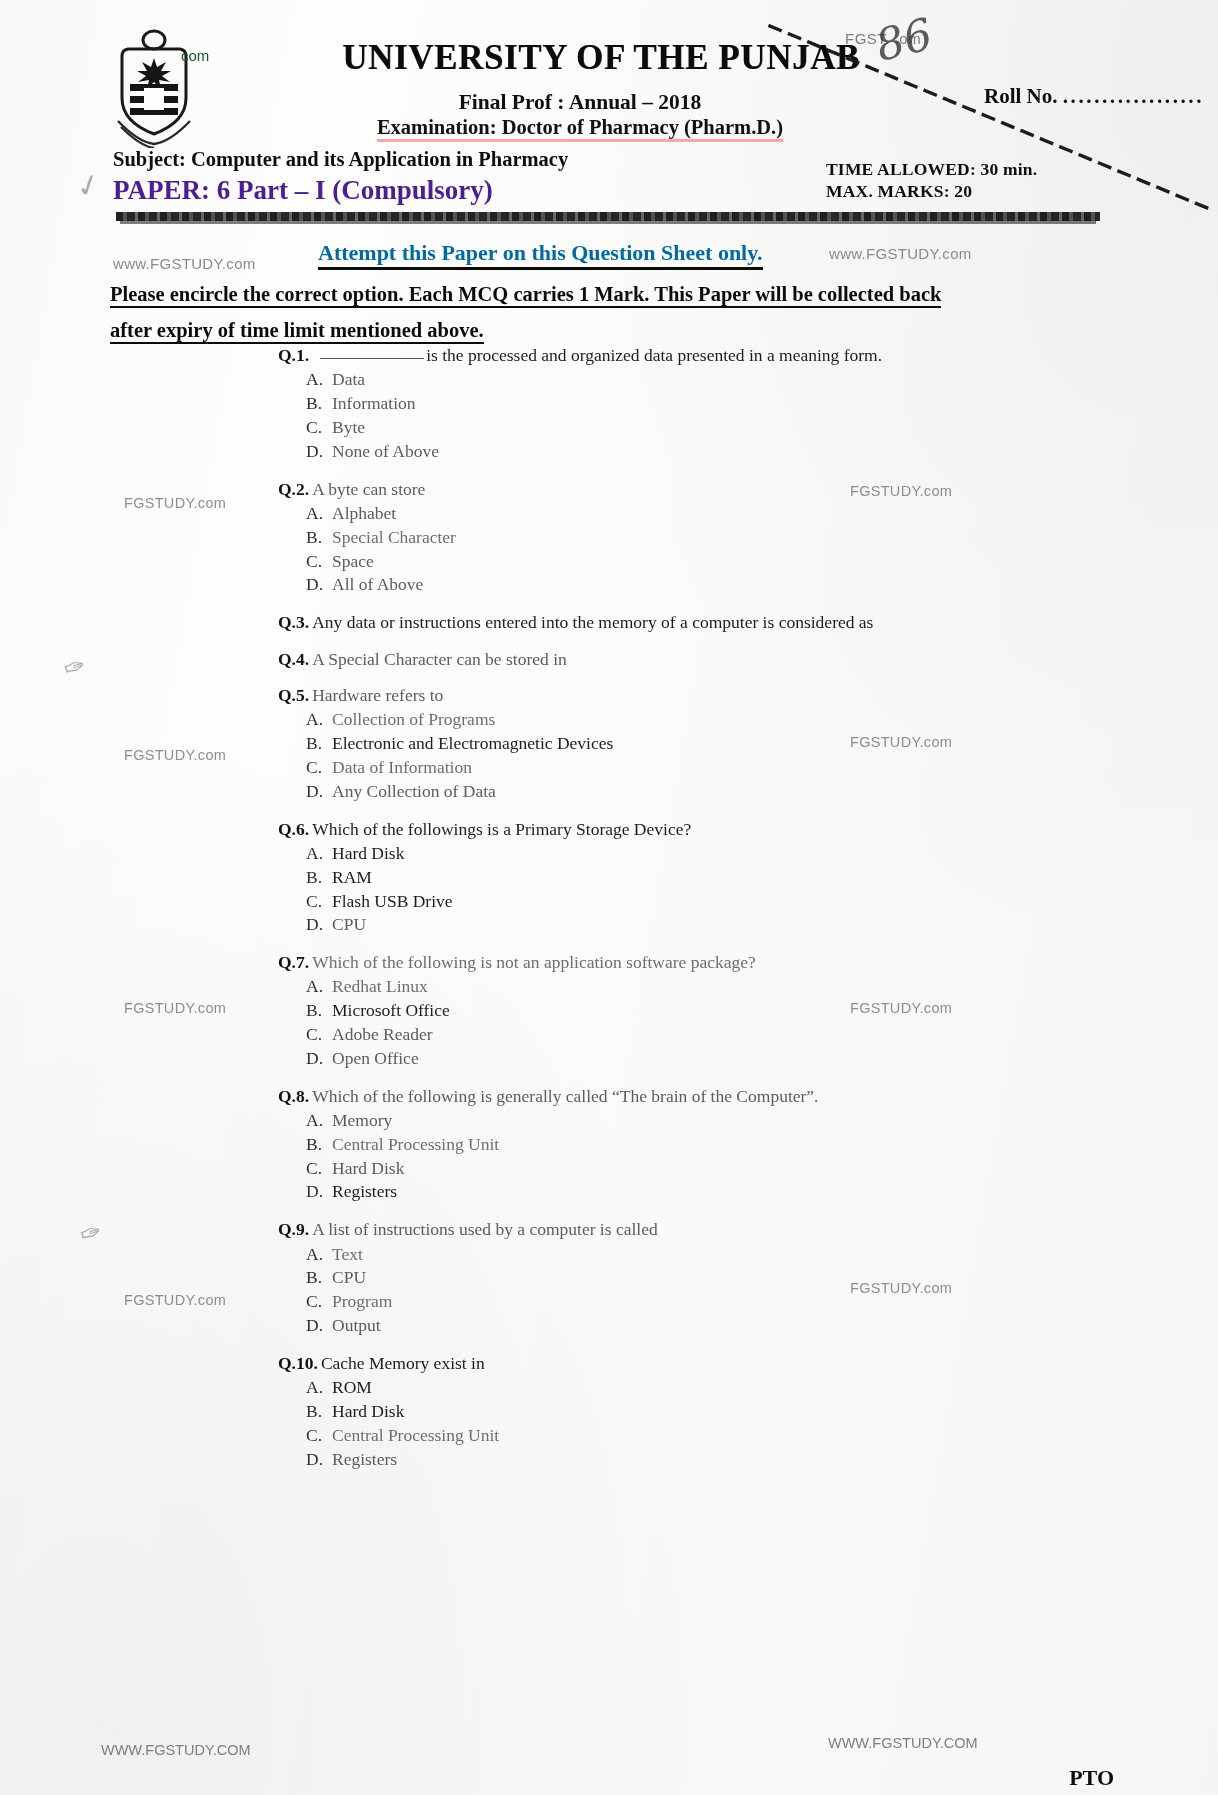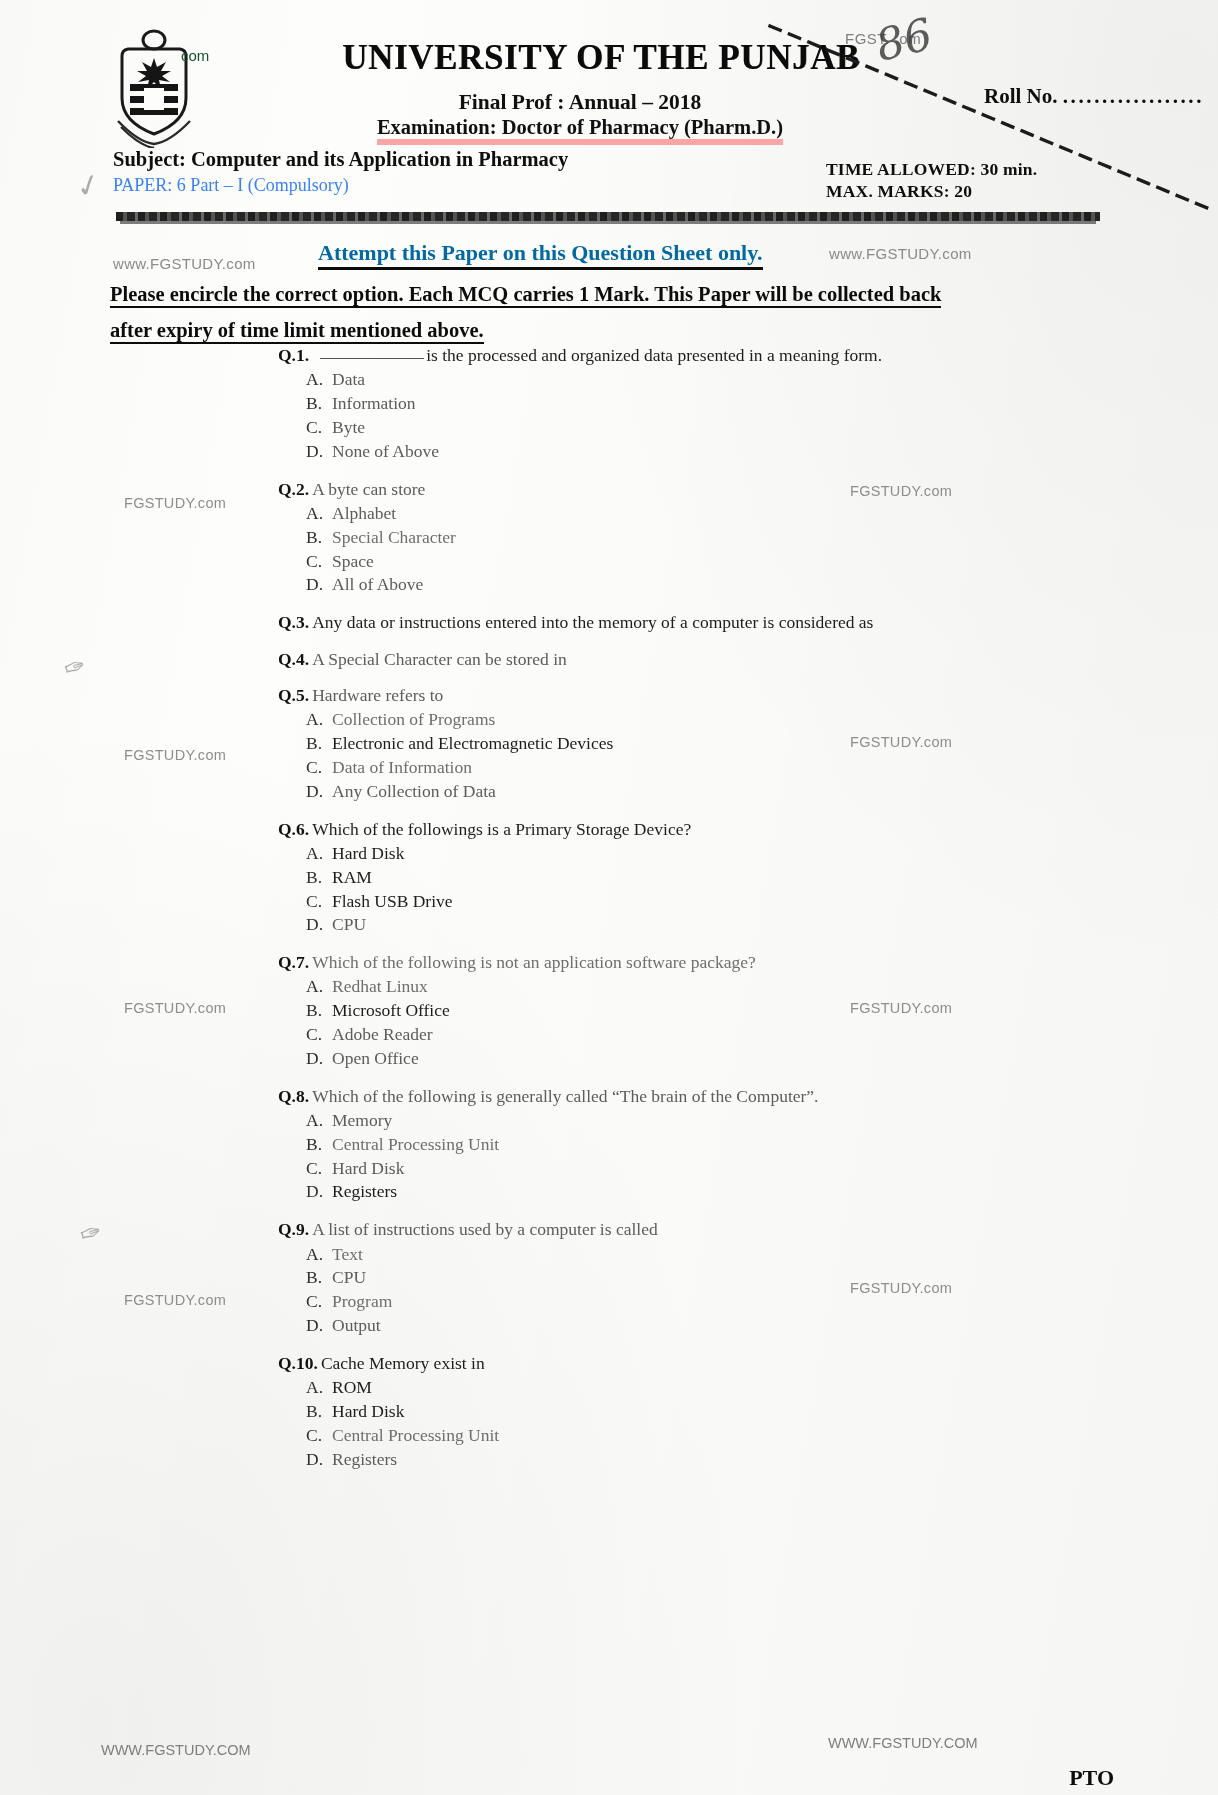--- a/index.html
+++ b/index.html
@@ -66,38 +66,38 @@
     position: absolute;
     left: 300px;
     top: 116px;
     width: 560px;
     text-align: center;
     font-size: 20.5px;
     font-weight: bold;
     color: #101010;
   }
   .exam-degree span {
-    border-bottom: 6px solid #fca5a5;
+    border-bottom: 3px solid #fca5a5;
     padding-bottom: 1px;
   }
   .subject-line {
     position: absolute;
     left: 113px;
     top: 148px;
     font-size: 20.5px;
     font-weight: bold;
     color: #0e0e0e;
   }
   .paper-line {
     position: absolute;
     left: 113px;
     top: 175px;
-    font-size: 18px;
-    font-weight: normal;
-    color: #3b82f6;
+    font-size: 27px;
+    font-weight: bold;
+    color: #4c1d95;
   }
   .roll-no {
     position: absolute;
     left: 984px;
     top: 58px;
     font-size: 21px;
     font-weight: bold;
     white-space: nowrap;
     color: #0e0e0e;
     margin-top: 26px;

